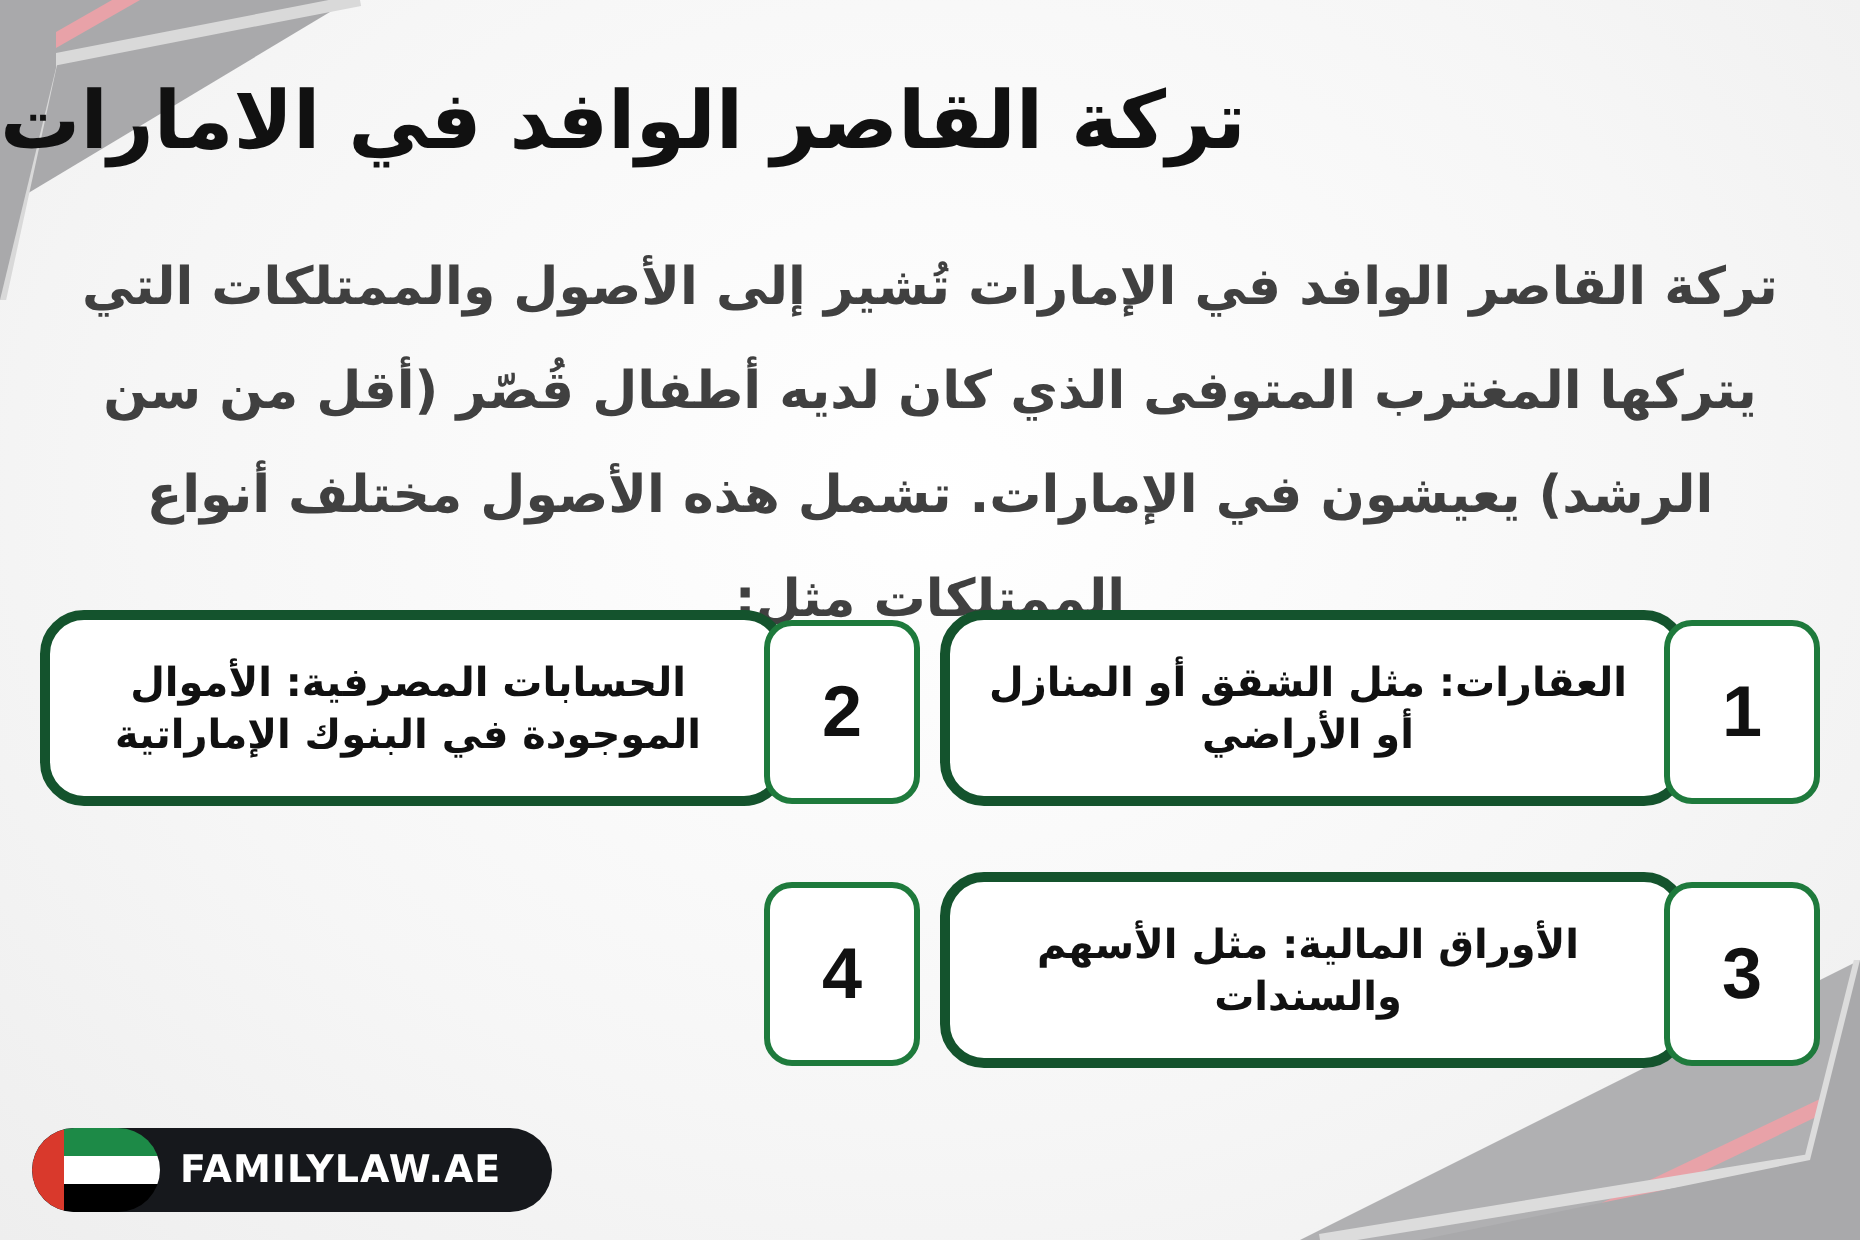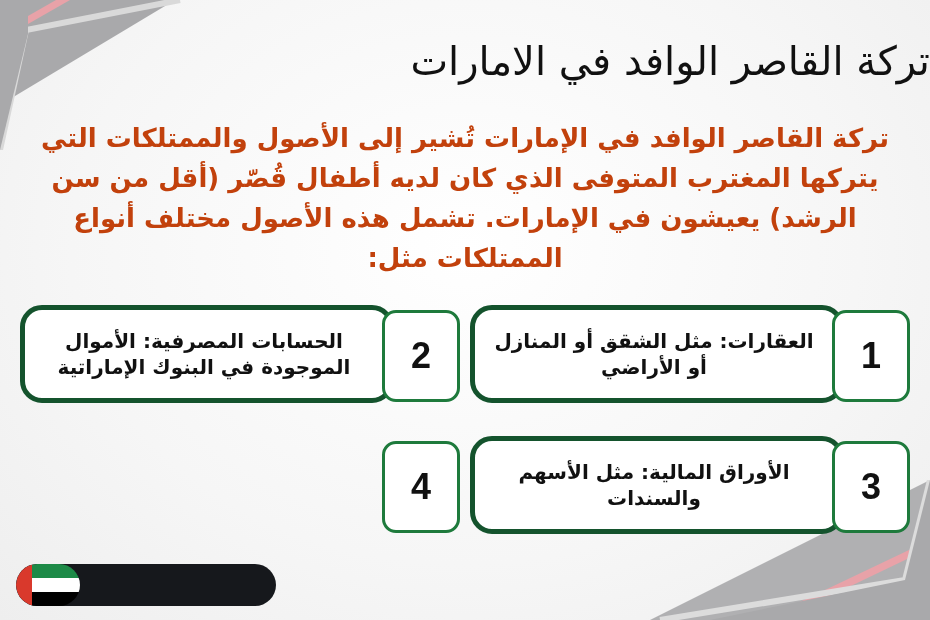--- a/index.html
+++ b/index.html
@@ -13,29 +13,29 @@
     .bg {
       position: absolute; inset: 0;
       background: radial-gradient(ellipse at 50% 40%, #ffffff 0%, #f6f6f6 60%, #eeeeee 100%);
     }
     .corner { position: absolute; }
     .corner-tl { left: 0; top: 0; width: 200px; height: 150px; }
     .corner-br { right: 0; bottom: 0; width: 300px; height: 140px; }
 
     .title {
       position: absolute; top: 38px; left: 0; right: 0;
-      text-align: right; direction: rtl;
+      text-align: left; direction: rtl;
       font-family: "DejaVu Sans", sans-serif;
-      font-weight: normal; font-size: 40px; color: #111;
+      font-weight: bold; font-size: 40px; color: #111;
       letter-spacing: 0;
     }
     .intro {
       position: absolute; top: 118px; left: 30px; right: 30px;
       text-align: center; direction: rtl;
-      font-weight: bold; font-size: 26px; line-height: 40px; color: #c2410c;
+      font-weight: bold; font-size: 26px; line-height: 52px; color: #404040;
     }
 
     .item {
       position: absolute; height: 98px; width: 440px;
       direction: rtl;
     }
     .item .num-box {
       position: absolute; right: 0; top: 5px;
       width: 78px; height: 92px;
       border: 3px solid #1e7a3c; border-radius: 14px;
@@ -124,13 +124,14 @@
   <div class="num-box">4</div>
 </div>
 
 <div class="brand">
   <div class="flag">
     <div class="red"></div>
     <div class="green"></div>
     <div class="white"></div>
     <div class="black"></div>
   </div>
+  <span class="brand-text">FAMILYLAW.AE</span>
 </div>
 
 </body></html>

